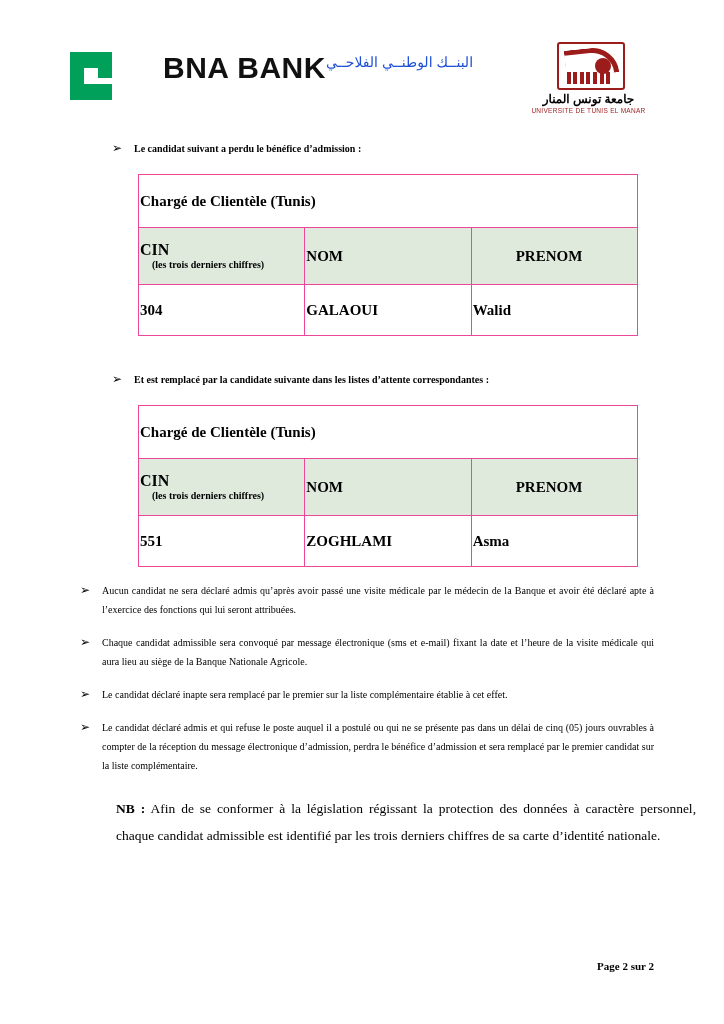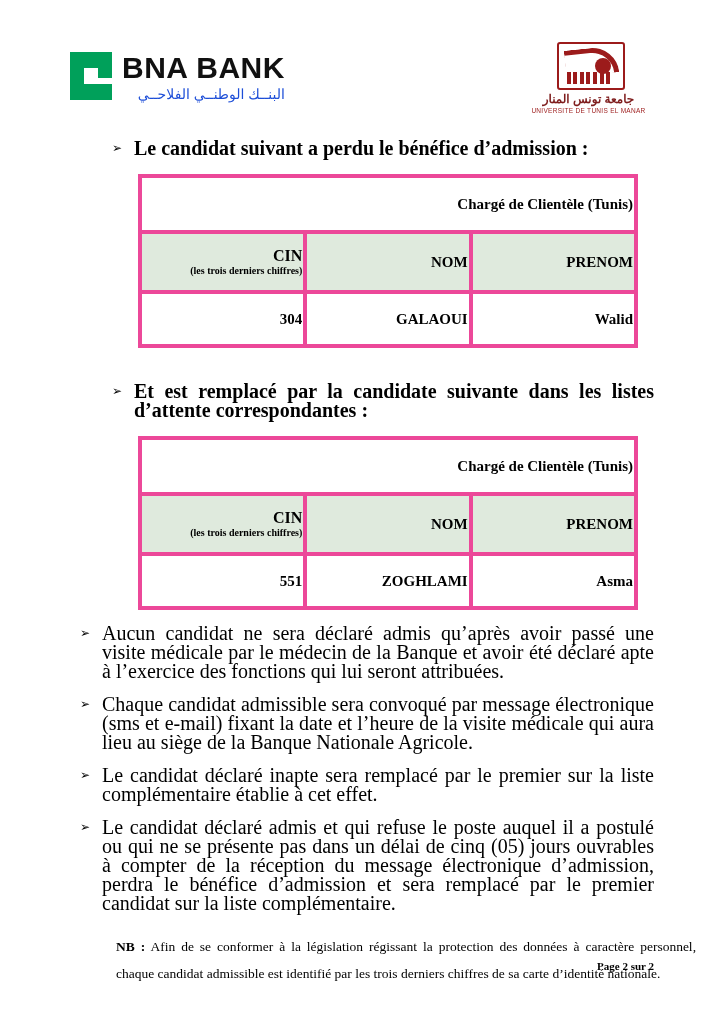--- a/index.html
+++ b/index.html
@@ -44,22 +44,23 @@
   .bna-mark .bar {
     position: absolute;
     background: #00a05a;
   }
   .bna-mark .b1 { left: 0; top: 0; width: 42px; height: 16px; }
   .bna-mark .b2 { left: 0; top: 16px; width: 14px; height: 16px; }
   .bna-mark .b3 { left: 0; top: 32px; width: 42px; height: 16px; }
   .bna-mark .b4 { left: 28px; top: 16px; width: 14px; height: 10px; background:#00a05a; }
   .bna-text-wrap {
     display: flex;
-    flex-direction: column;
+    flex-direction: row;
     justify-content: flex-start;
+    margin-left: 41px;
   }
   .bna-title {
     font-family: "Liberation Sans", sans-serif;
     font-weight: bold;
     font-size: 30px;
     letter-spacing: 0.5px;
     color: #111111;
     line-height: 32px;
   }
   .bna-sub {
@@ -117,21 +118,21 @@
   }
   .umanar-emblem .bars i {
     display: block;
     width: 4px;
     height: 12px;
     background: #9c1b1b;
   }
   .umanar-ar {
     font-family: "Liberation Sans", sans-serif;
     font-size: 12px;
-    color: #7f1d1d;
+    color: #000000;
     direction: rtl;
     margin-top: 2px;
     font-weight: bold;
   }
   .umanar-fr {
     font-family: "Liberation Sans", sans-serif;
     font-size: 6.5px;
     color: #9c1b1b;
     letter-spacing: 0.3px;
     margin-top: 1px;
@@ -151,21 +152,21 @@
     width: 22px;
     flex: 0 0 22px;
     font-family: "DejaVu Sans", sans-serif;
     font-size: 12px;
     line-height: 19px;
     color: #000;
     padding-left: 2px;
   }
   .bullet-text {
     flex: 1;
-    font-size: 20px;
+    font-size: 10px;
     line-height: 19px;
     text-align: justify;
   }
   .bullet-text.bold {
     font-weight: bold;
   }
 
   
   .bullet-row.indent-1 { margin-left: 32px; }
   .bullet-row.indent-1 .bullet-text { text-align: justify; }
@@ -174,22 +175,22 @@
   .table-wrap {
     margin: 16px 0 0 60px;
     width: 500px;
   }
   table.doc-table {
     border-collapse: collapse;
     width: 500px;
     table-layout: fixed;
   }
   table.doc-table td {
-    border: 4px solid #ec4899;
-    text-align: right;
+    border: 1px solid #ec4899;
+    text-align: left;
     vertical-align: middle;
   }
   .tbl-title {
     height: 50px;
     font-size: 15px;
     font-weight: bold;
   }
   .tbl-head td {
     background: #dfeadd;
     height: 54px;

